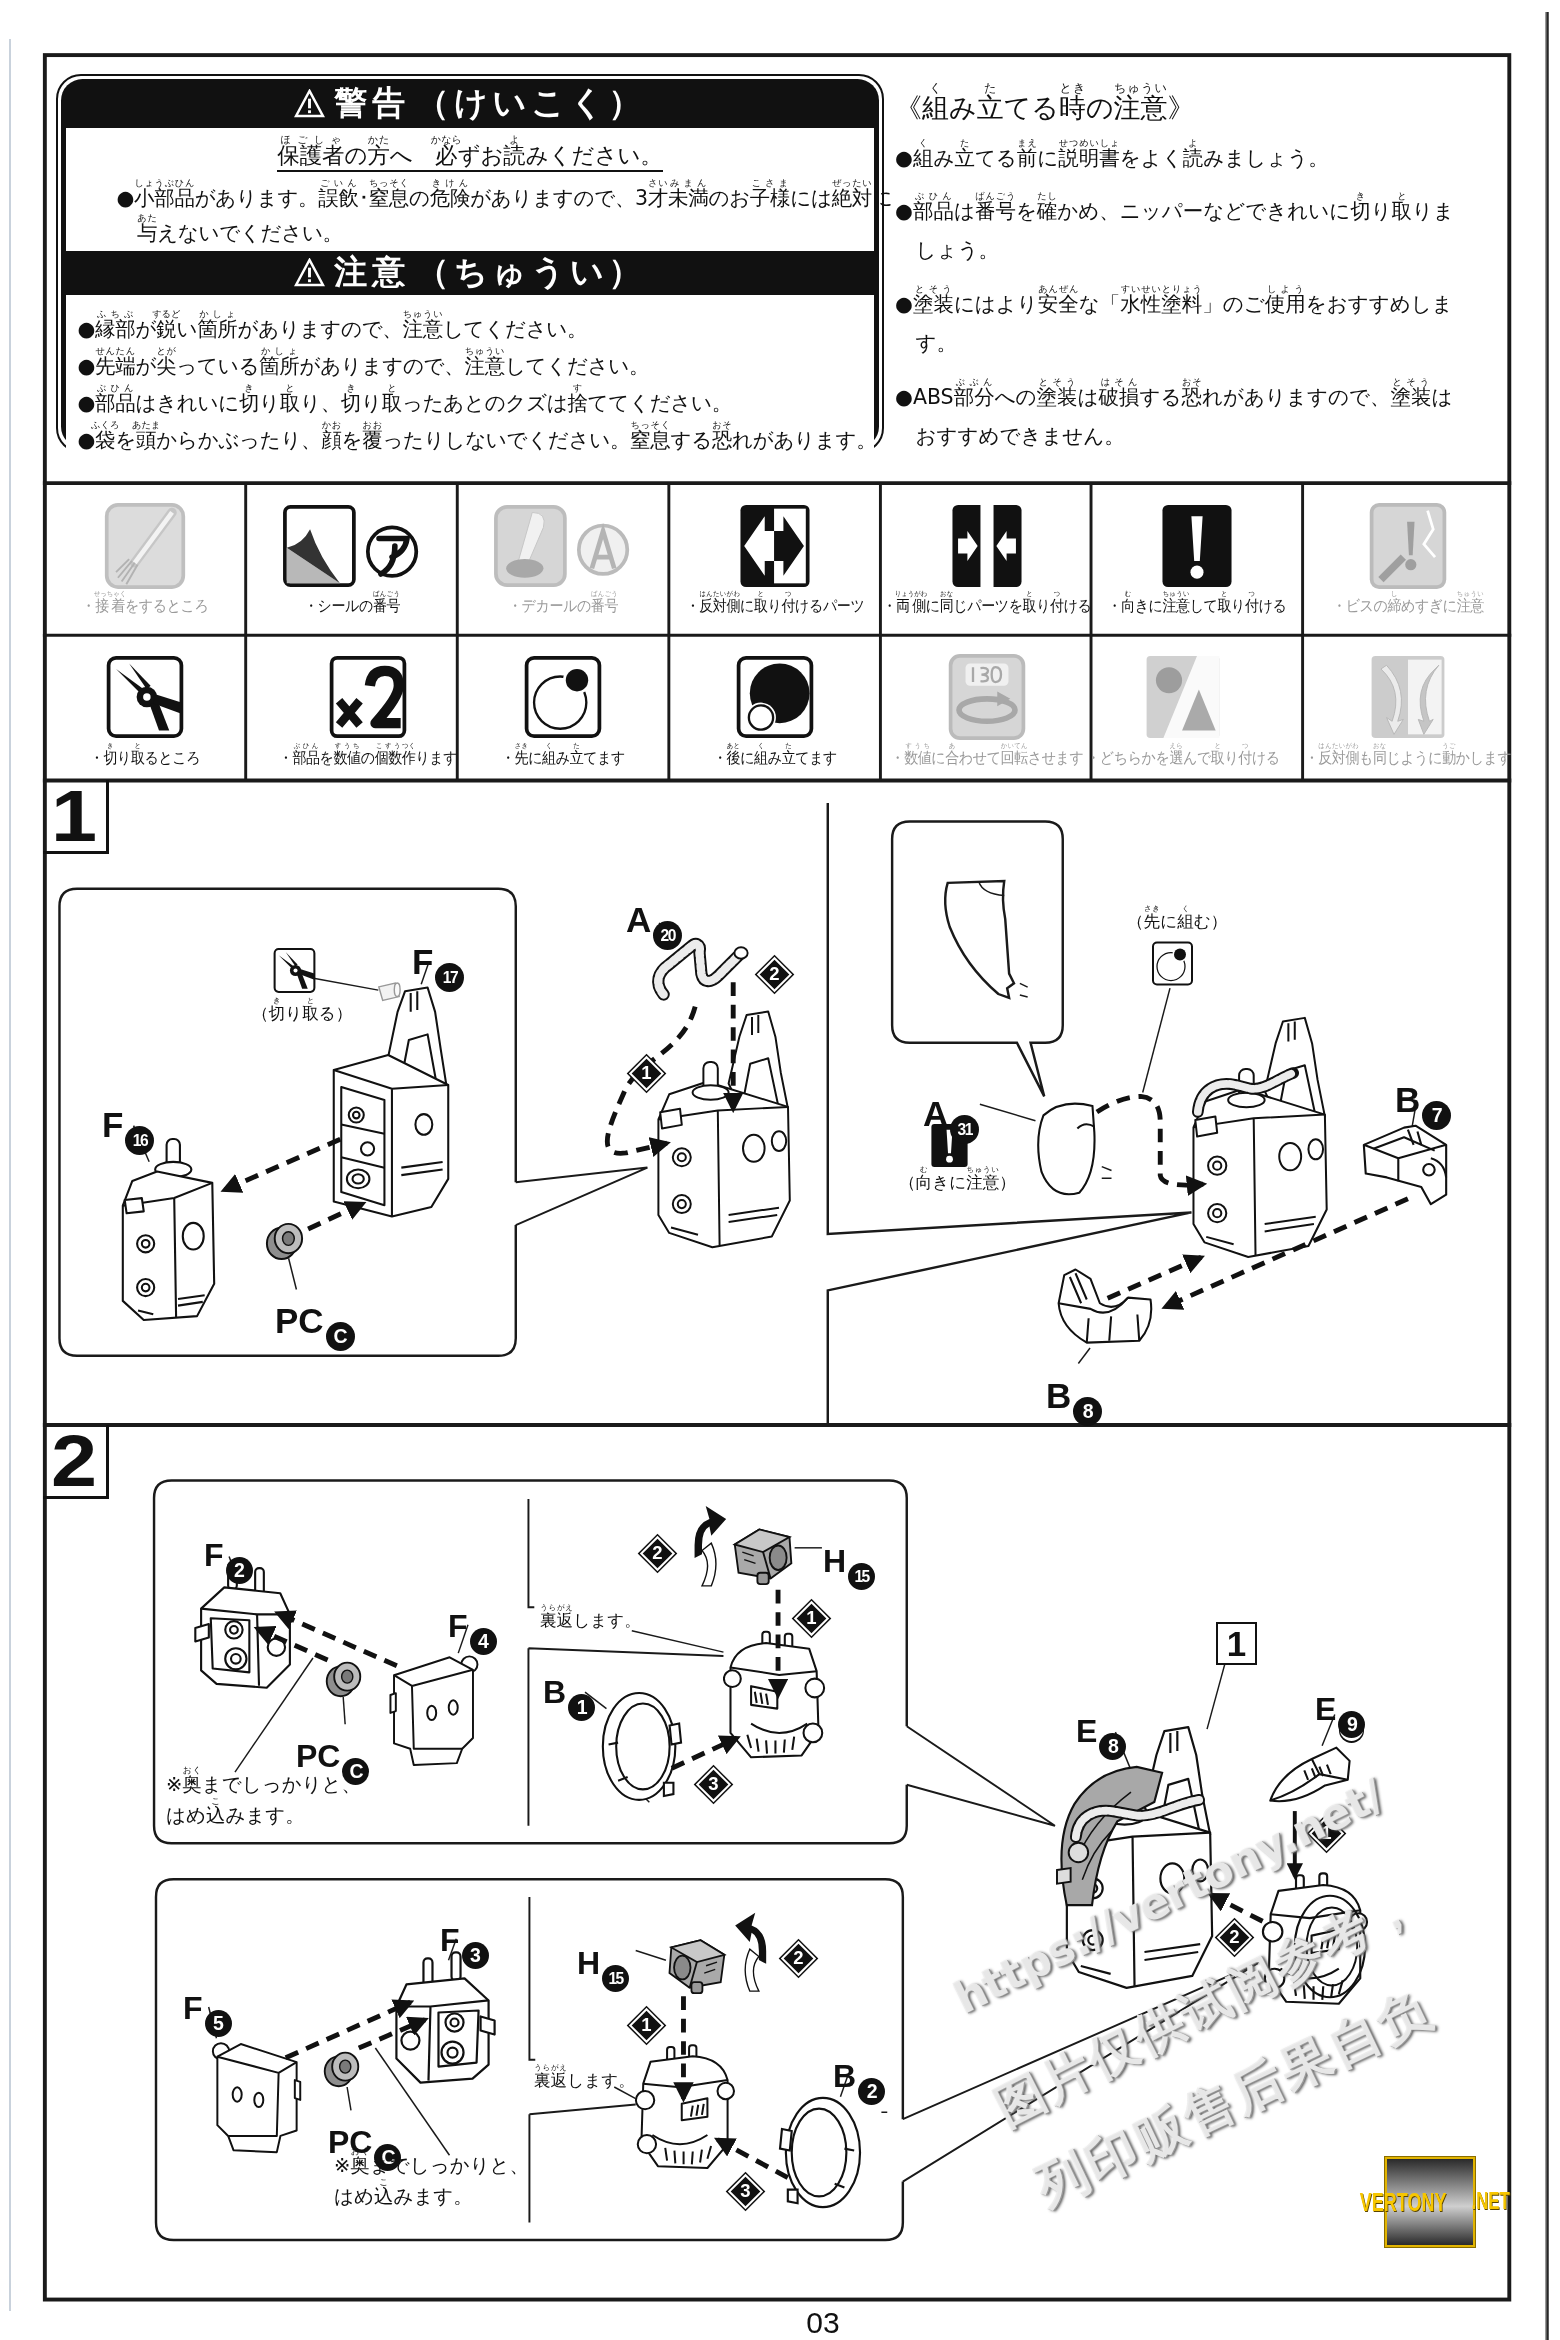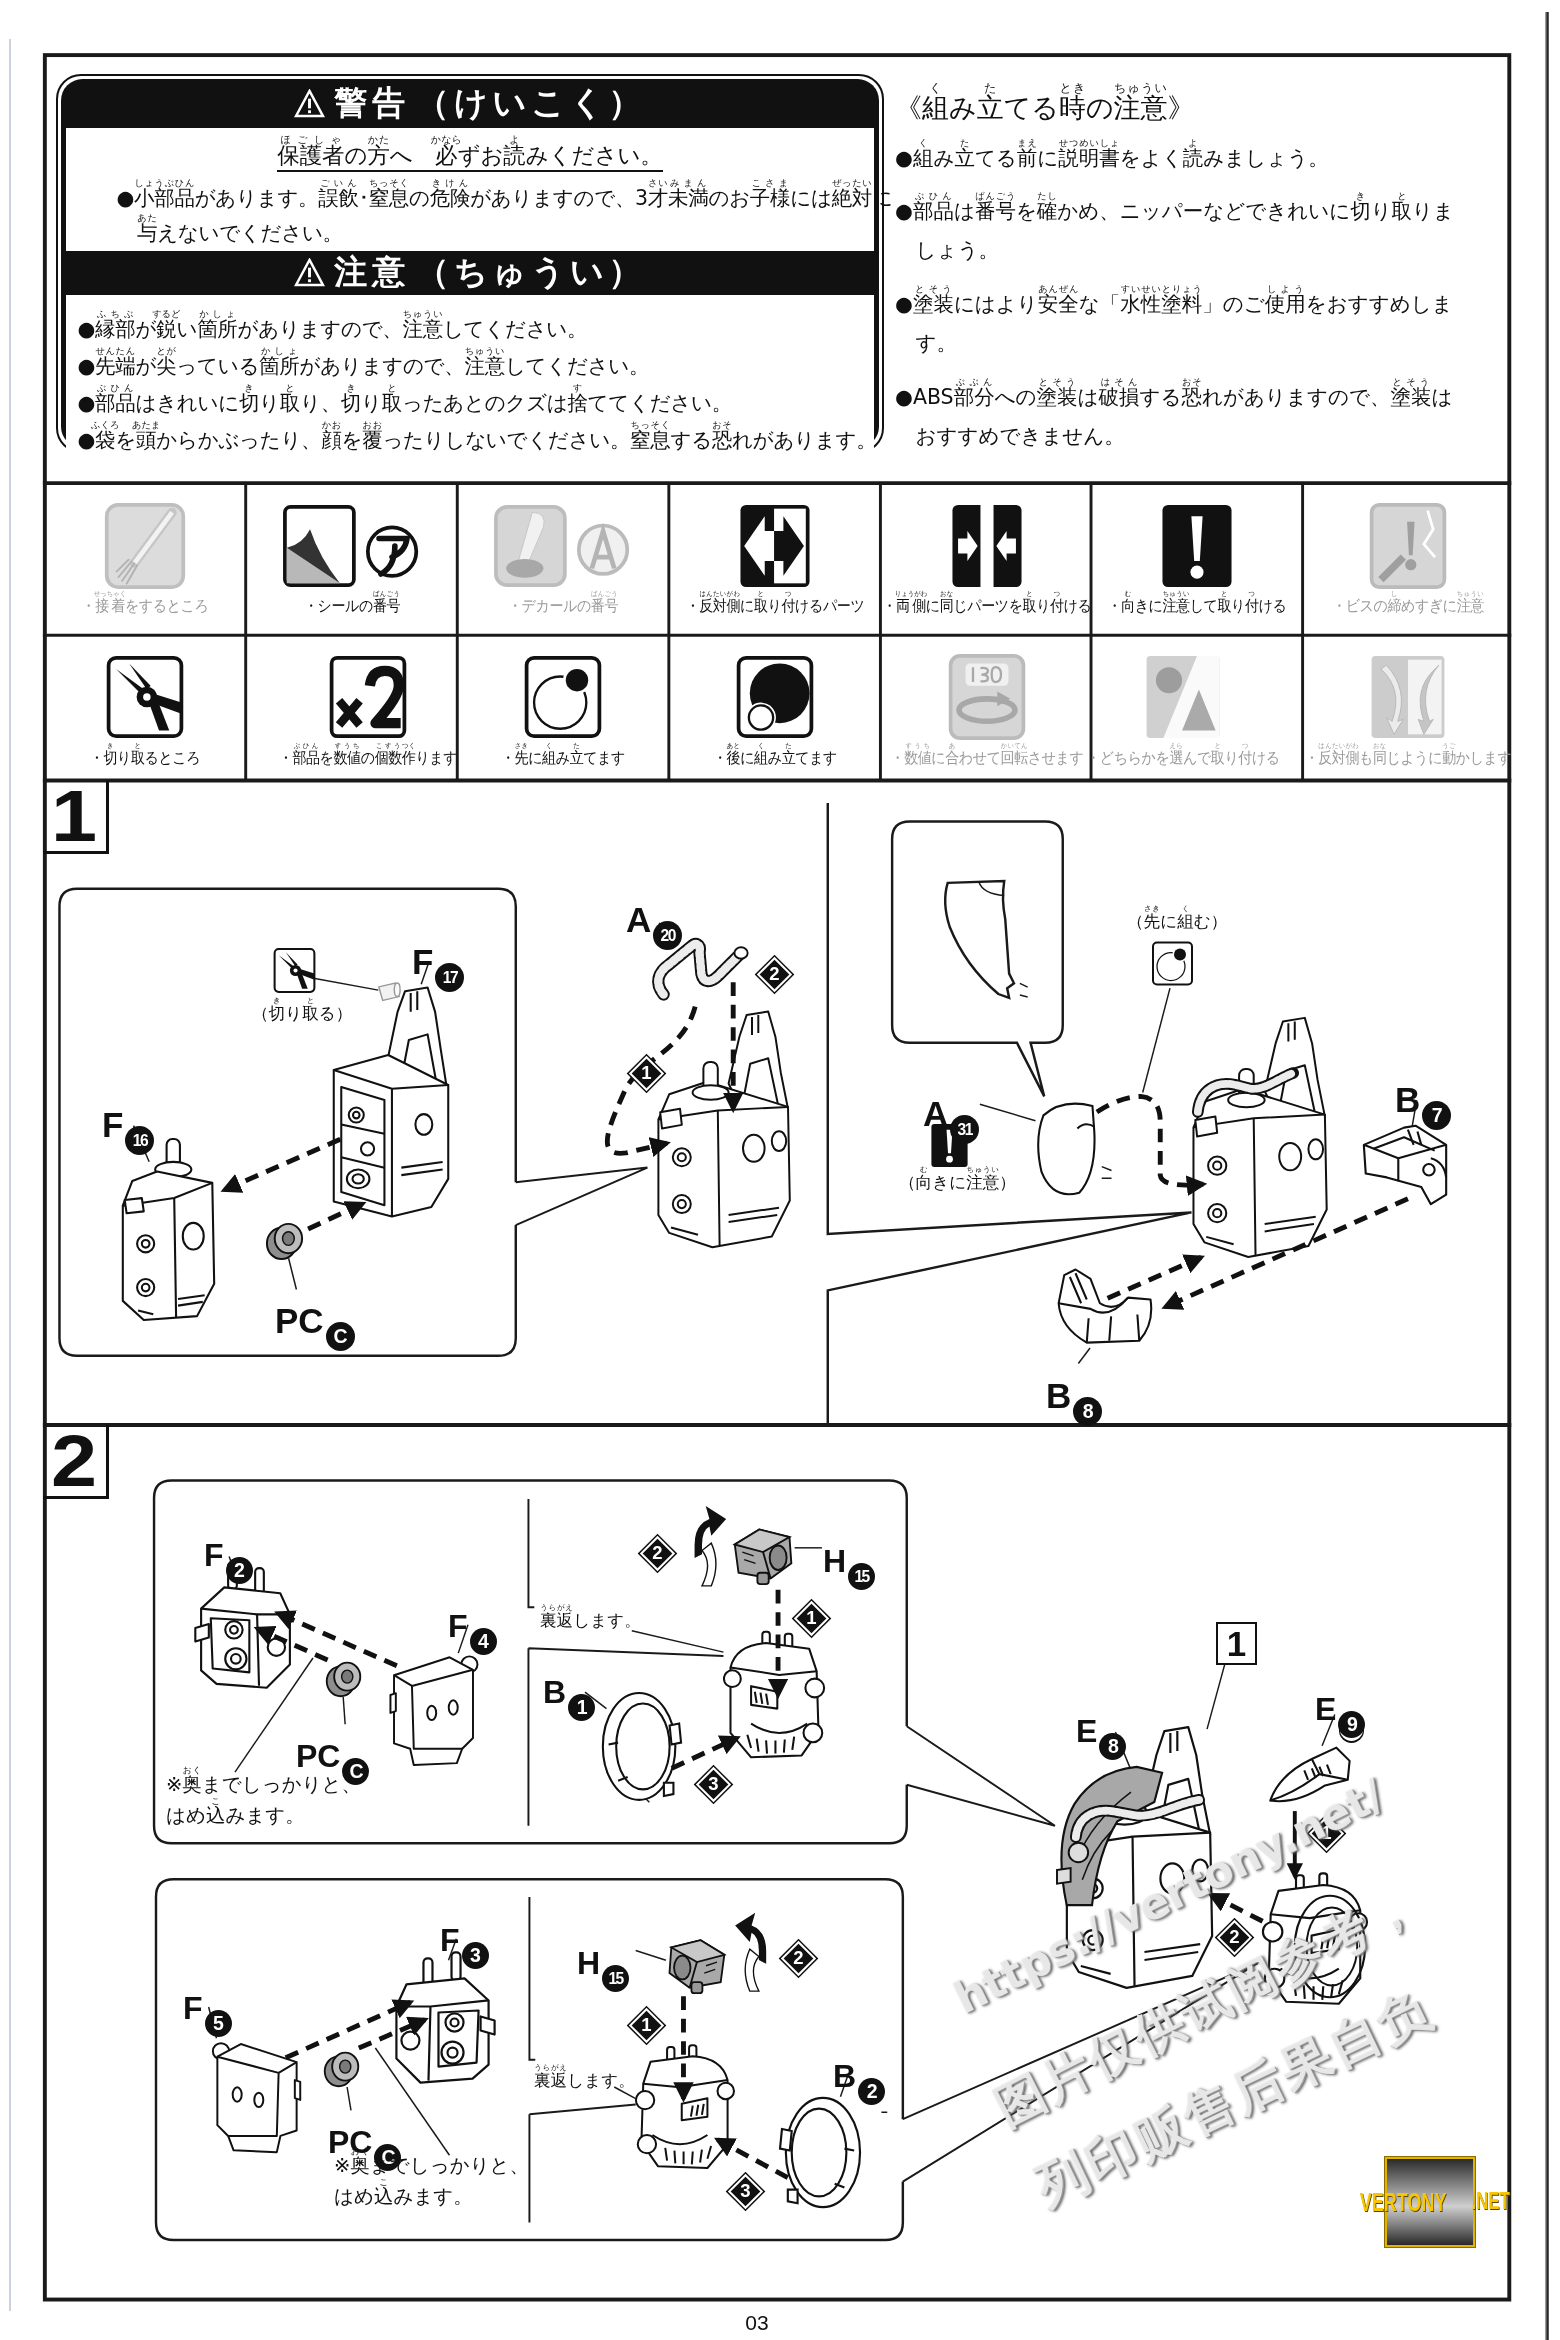--- a/index.html
+++ b/index.html
@@ -55,21 +55,21 @@
 .part{position:absolute;z-index:4;overflow:visible;}
 #lines{z-index:1;}
 #arrows{z-index:4;pointer-events:none;}
 
 .wm{position:absolute;z-index:7;transform-origin:0 50%;white-space:nowrap;color:rgba(238,238,238,0.92);text-shadow:1px 1px 0 #999,2px 2px 2.9px #555;font-weight:bold;}
 
 #logo{left:1385px;top:2157px;width:90px;height:90px;box-sizing:border-box;border:2.9px solid #e2b400;outline:1px solid #8a6d00;background:linear-gradient(180deg,#2a2a2a 0%,#cfcfcf 55%,#2a2a2a 100%);display:flex;flex-direction:row;align-items:center;justify-content:center;z-index:6;}
 #logo span{font-family:"Liberation Sans",sans-serif;font-weight:bold;color:#f7c600;text-shadow:1px 1px 0 #5a4500;line-height:1;display:block;transform:scaleX(0.72);}
 #logo .l1{font-size:25px;}
 #logo .l2{font-size:23.4px;}
-#pagenum{left:718px;top:2309px;width:78px;text-align:center;font-family:"Liberation Sans",sans-serif;font-size:21px;line-height:27px;}
+#pagenum{left:784px;top:2309px;width:78px;text-align:center;font-family:"Liberation Sans",sans-serif;font-size:30px;line-height:27px;}
 </style>
 </head>
 <body>
 
 <svg width="0" height="0" style="position:absolute">
 <defs>
 
   <symbol id="ic-glue" viewBox="0 0 90 96">
     <rect x="4" y="4" width="82" height="88" rx="12" fill="#d6d6d6" stroke="#b5b5b5" stroke-width="4"></rect>
     <path d="M74,12 L34,66" stroke="#bdbdbd" stroke-width="10" stroke-linecap="round"></path>

